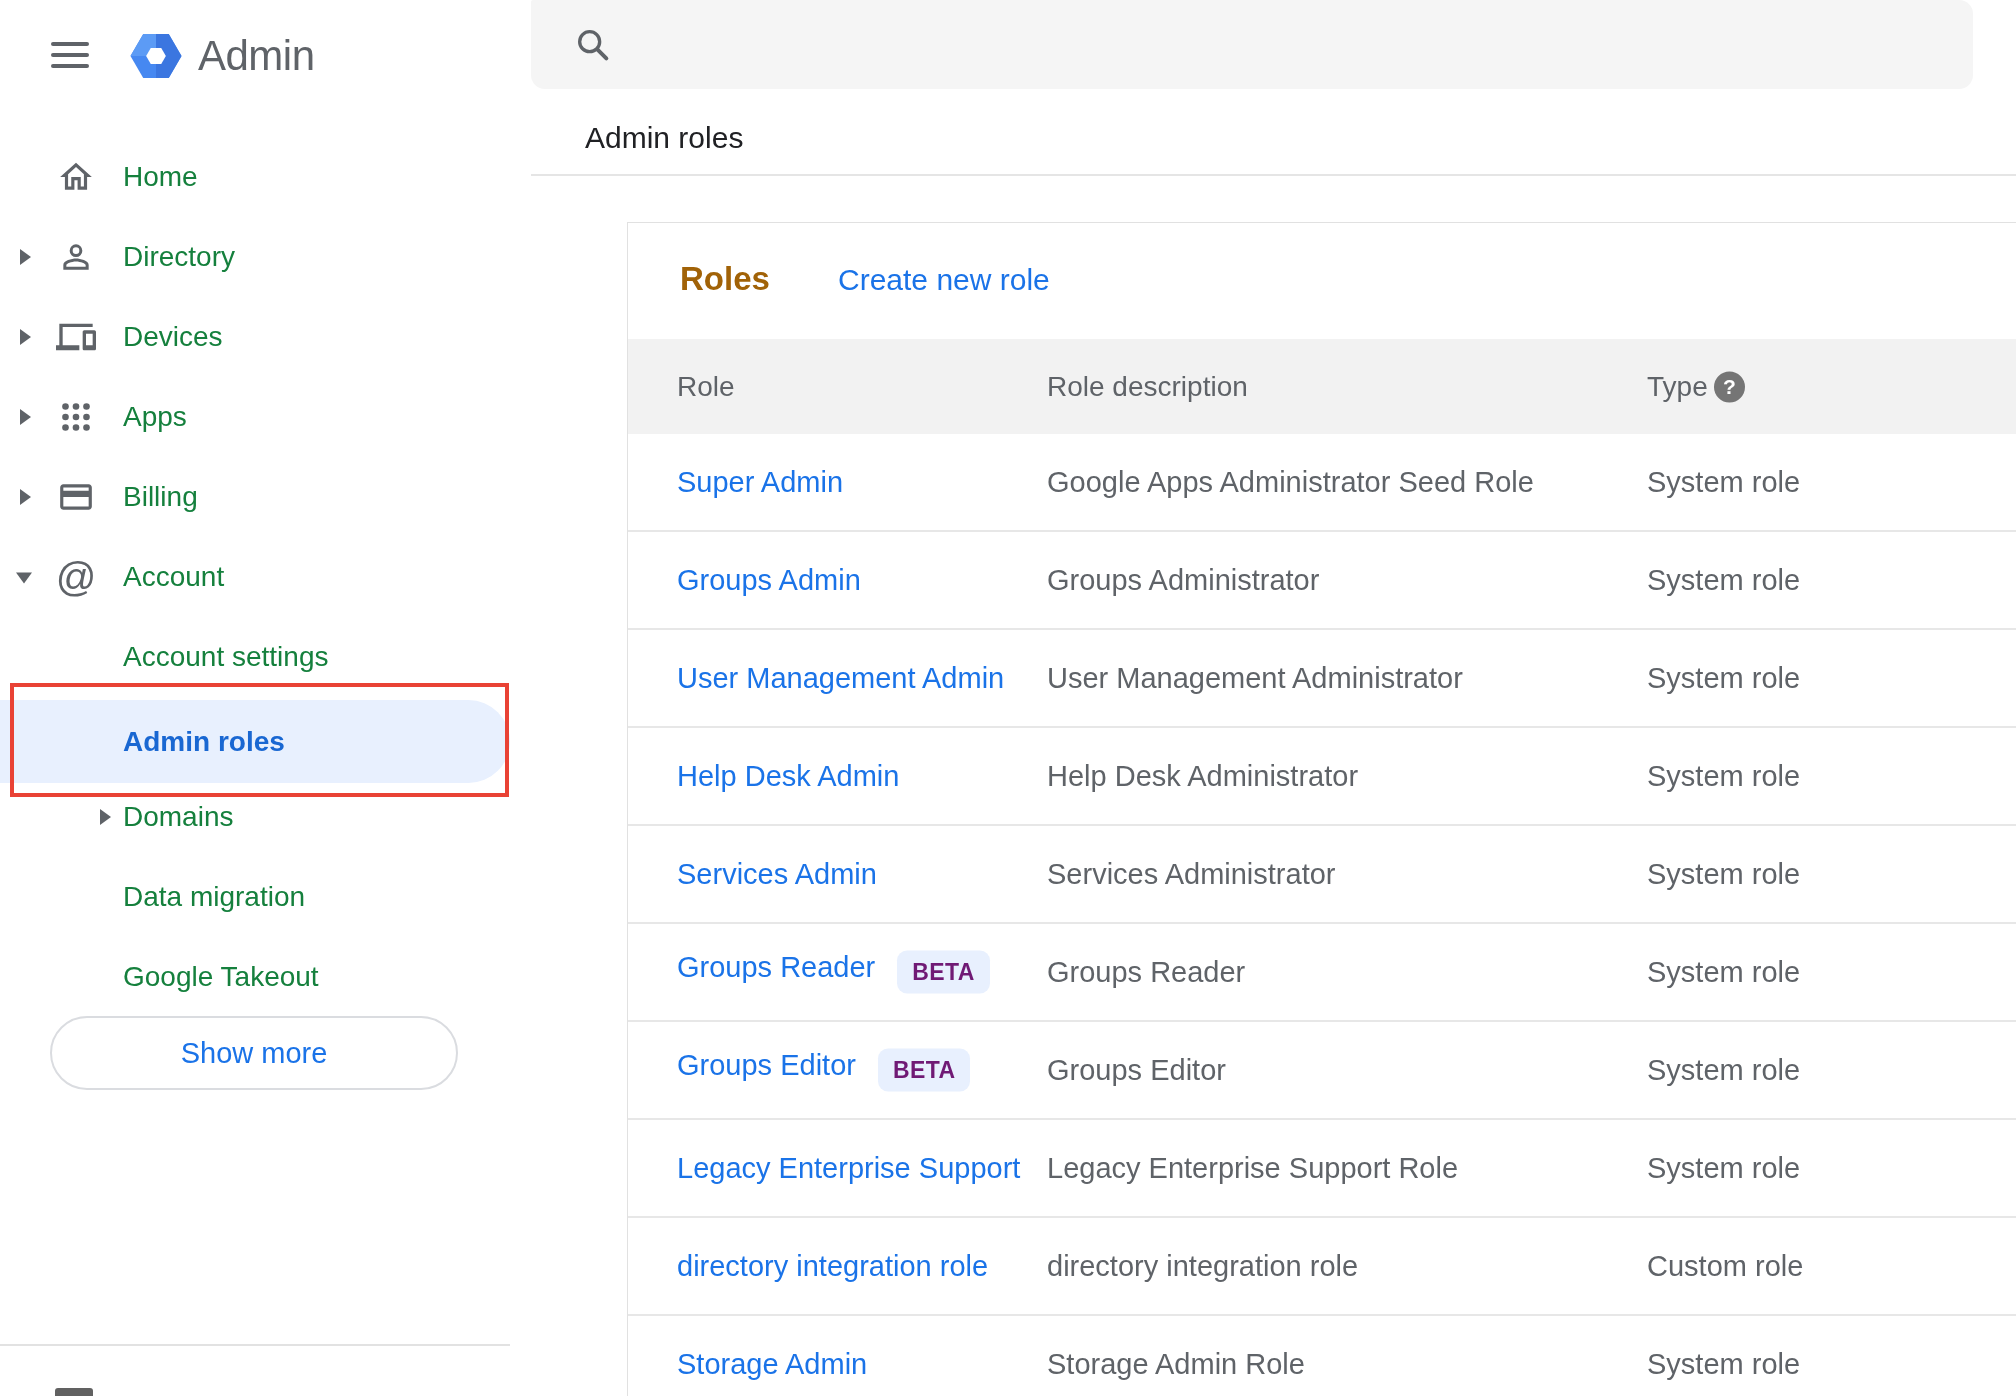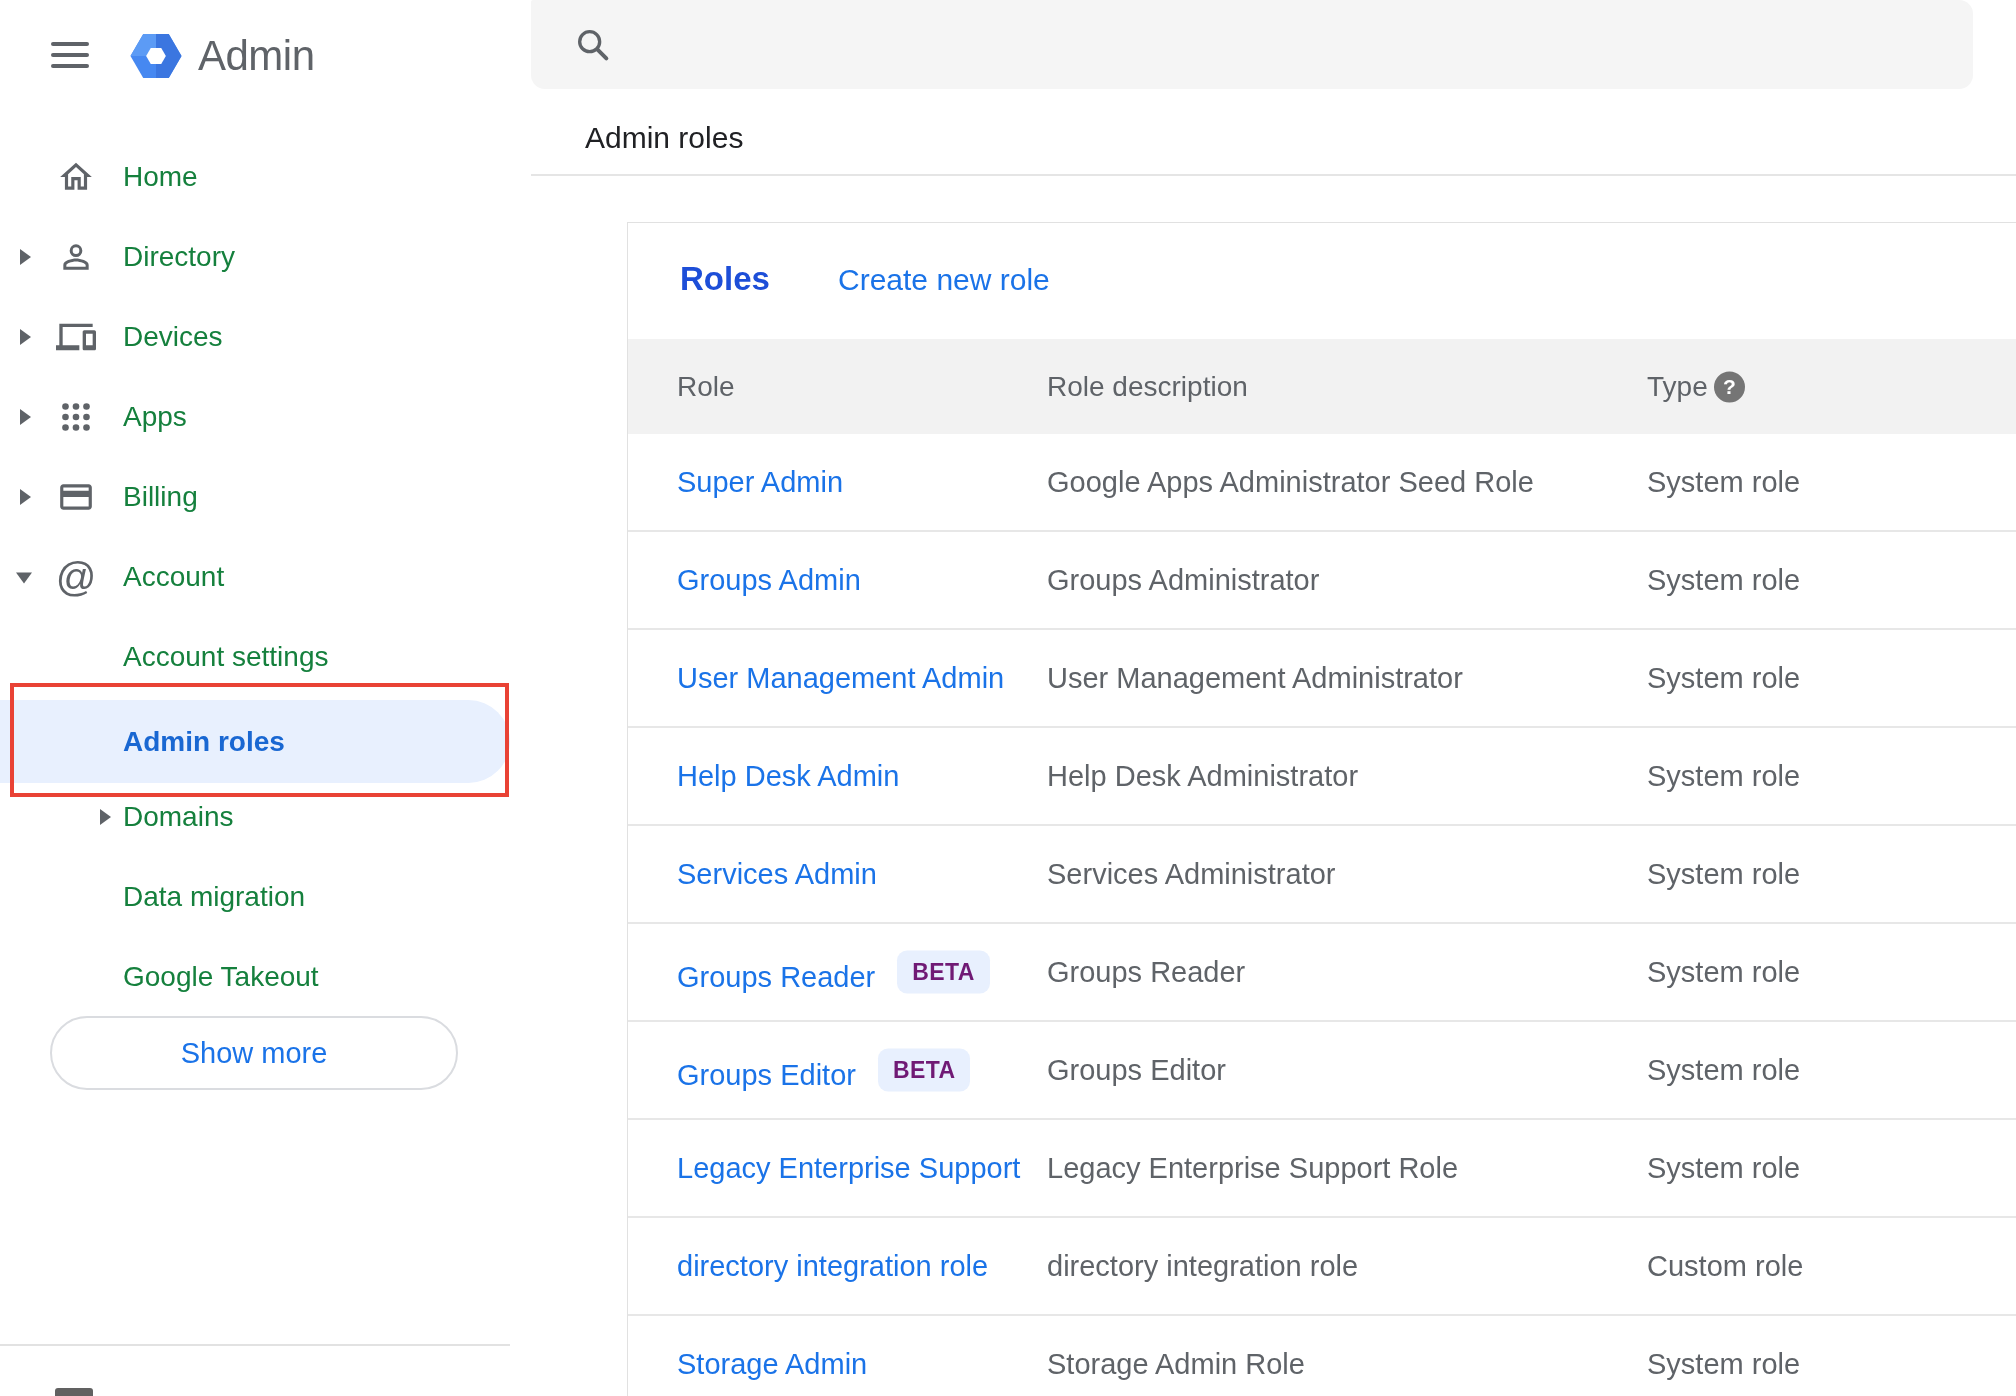--- a/index.html
+++ b/index.html
@@ -63,39 +63,39 @@
   .sidebar-bottom-divider { position:absolute; left:0; top:1344px; width:510px; height:2px;
     background:#e2e2e2; }
   .partial-icon { position:absolute; left:55px; top:1388px; width:38px; height:10px;
     background:#616161; border-radius:3px 3px 0 0; }
 
   
   .card { position:absolute; left:627px; top:222px; width:1389px; height:1174px;
     background:#fff; border-left:1px solid #e1e1e1; border-top:1px solid #e1e1e1; }
 
   .roles-title { position:absolute; left:52px; top:34px; height:44px; line-height:44px;
-    font-size:33px; font-weight:700; color:#1d4ed8; }
+    font-size:33px; font-weight:700; color:#a16207; }
   .create-link { position:absolute; left:210px; top:38px; height:38px; line-height:38px;
     font-size:30px; color:#1a73e8; text-decoration:none; cursor:pointer; }
 
   .thead { position:absolute; left:0; right:0; top:116px; height:95px; background:#f2f2f2; }
   .th { position:absolute; top:50%; transform:translateY(-50%); font-size:28px;
     color:#5f6368; white-space:nowrap; }
   .c1 { left:49px; } .c2 { left:419px; } .c3 { left:1019px; }
   .help-badge { position:absolute; left:1086px; top:50%; transform:translateY(-50%);
     width:31px; height:31px; border-radius:50%; background:#757575; color:#fff;
     font-size:21px; font-weight:700; display:flex; align-items:center; justify-content:center;
     cursor:pointer; }
 
   .tbody { position:absolute; left:0; right:0; top:211px; }
   .t-row { position:relative; height:98px; border-bottom:2px solid #e7e7e7; }
   .cell { position:absolute; top:50%; transform:translateY(-50%); font-size:29px;
     color:#5f6368; white-space:nowrap; }
   .rolecell { position:absolute; top:50%; transform:translateY(-50%); display:flex;
-    align-items:flex-end; white-space:nowrap; }
+    align-items:flex-start; white-space:nowrap; }
   .role-link { font-size:29px; color:#1a73e8; text-decoration:none; cursor:pointer; }
   .beta { margin-left:22px; background:#e8f0fe; color:#701a75; font-size:23px;
     font-weight:700; letter-spacing:0.4px; line-height:1; padding:10px 15px;
     border-radius:10px; }
 </style>
 </head>
 <body>
 
 <div class="stage">
 

